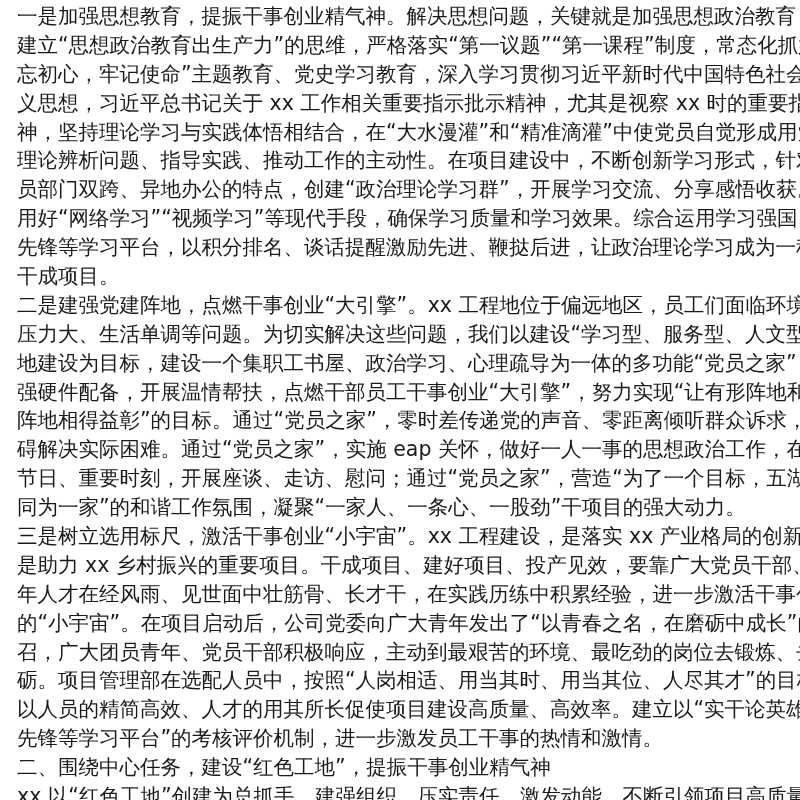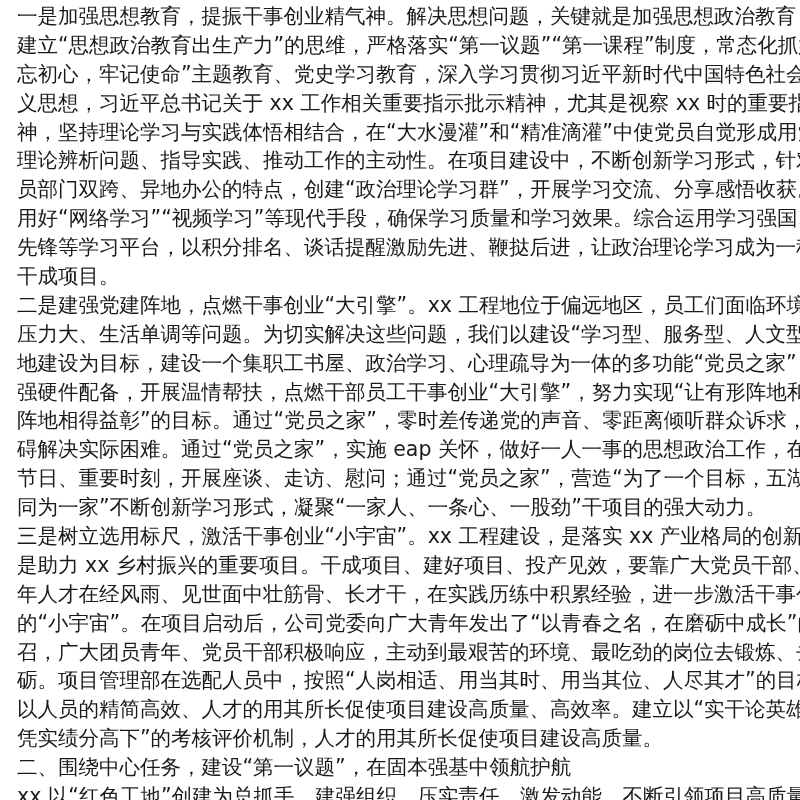--- a/index.html
+++ b/index.html
@@ -45,32 +45,32 @@
     <div class="line last">干成项目。</div>
   </div>
   <div>
     <div class="line">二是建强党建阵地，点燃干事创业“大引擎”。xx 工程地位于偏远地区，员工们面临环境艰苦、</div>
     <div class="line">压力大、生活单调等问题。为切实解决这些问题，我们以建设“学习型、服务型、人文型”阵</div>
     <div class="line">地建设为目标，建设一个集职工书屋、政治学习、心理疏导为一体的多功能“党员之家”，加</div>
     <div class="line">强硬件配备，开展温情帮扶，点燃干部员工干事创业“大引擎”，努力实现“让有形阵地和无形</div>
     <div class="line">阵地相得益彰”的目标。通过“党员之家”，零时差传递党的声音、零距离倾听群众诉求，零障</div>
     <div class="line">碍解决实际困难。通过“党员之家”，实施 eap 关怀，做好一人一事的思想政治工作，在重大</div>
     <div class="line">节日、重要时刻，开展座谈、走访、慰问；通过“党员之家”，营造“为了一个目标，五湖四海</div>
-    <div class="line last">同为一家”不断创新学习形式，凝聚“一家人、一条心、一股劲”干项目的强大动力。</div>
+    <div class="line last">同为一家”的和谐工作氛围，凝聚“一家人、一条心、一股劲”干项目的强大动力。</div>
   </div>
   <div>
     <div class="line">三是树立选用标尺，激活干事创业“小宇宙”。xx 工程建设，是落实 xx 产业格局的创新实践，</div>
     <div class="line">是助力 xx 乡村振兴的重要项目。干成项目、建好项目、投产见效，要靠广大党员干部、青</div>
     <div class="line">年人才在经风雨、见世面中壮筋骨、长才干，在实践历练中积累经验，进一步激活干事创业</div>
     <div class="line">的“小宇宙”。在项目启动后，公司党委向广大青年发出了“以青春之名，在磨砺中成长”的号</div>
     <div class="line">召，广大团员青年、党员干部积极响应，主动到最艰苦的环境、最吃劲的岗位去锻炼、去磨</div>
     <div class="line">砺。项目管理部在选配人员中，按照“人岗相适、用当其时、用当其位、人尽其才”的目标，</div>
     <div class="line">以人员的精简高效、人才的用其所长促使项目建设高质量、高效率。建立以“实干论英雄、</div>
-    <div class="line last">凭实绩分高下”的考核评价机制，人才的用其所长促使项目建设高质量。</div>
+    <div class="line last">先锋等学习平台”的考核评价机制，进一步激发员工干事的热情和激情。</div>
   </div>
   <div>
-    <div class="line last">二、围绕中心任务，建设“第一议题”，在固本强基中领航护航</div>
+    <div class="line last">二、围绕中心任务，建设“红色工地”，提振干事创业精气神</div>
   </div>
   <div>
     <div class="line">xx 以“红色工地”创建为总抓手，建强组织，压实责任，激发动能，不断引领项目高质量、高</div>
 
   </div>
 </div>
 
 </body></html>

